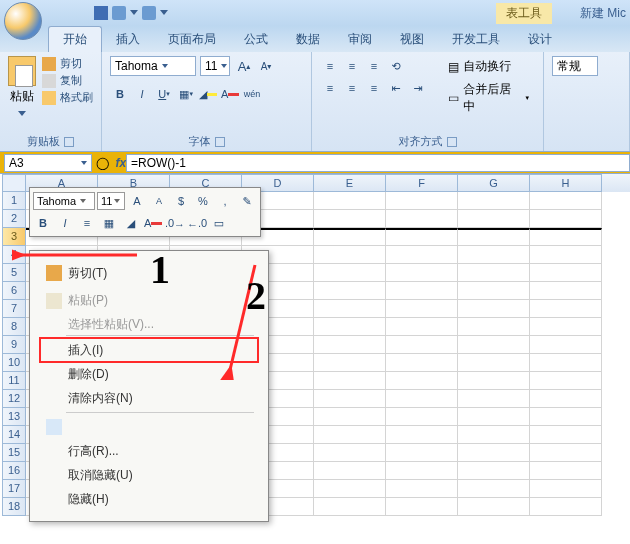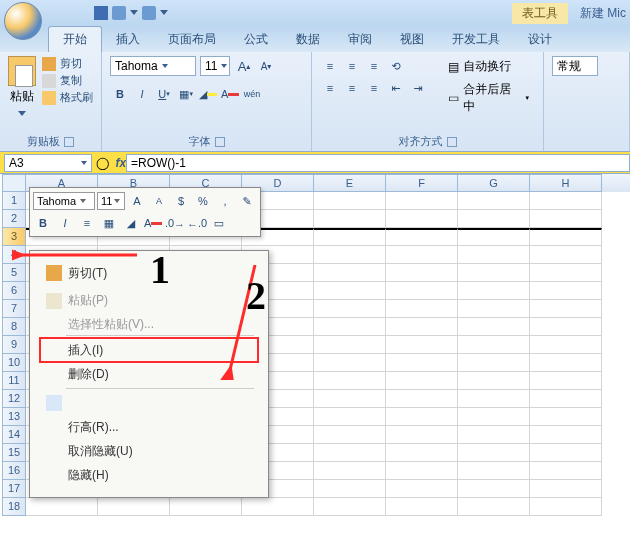--- a/index.html
+++ b/index.html
@@ -6,21 +6,21 @@
 body { width: 630px; height: 544px; background: #fff; overflow: hidden; position: relative; font-size: 12px; }
 
 
 .titlebar { height: 26px; background: linear-gradient(#cfe4f8, #bcd7f0); display: flex; align-items: center; padding: 2px 4px; }
 .office-btn { width: 38px; height: 38px; border-radius: 50%; background: radial-gradient(circle at 30% 30%, #fff, #f7c96b 40%, #5a8ac6 70%); border: 1px solid #6b8bb1; margin-right: 6px; position: relative; top: 8px; z-index: 10; }
 .qat { display: flex; gap: 4px; margin-left: 46px; }
 .qat-ico { width: 14px; height: 14px; background: #5a7db8; display: inline-block; }
 .qat-ico.save { background: #3f6db3; }
 .qat-ico.undo, .qat-ico.redo { background: #6b9bd1; border-radius: 2px; }
 .qat-dd { width: 8px; height: 8px; border-left: 4px solid transparent; border-right: 4px solid transparent; border-top: 5px solid #3a5f8f; display: inline-block; margin-top: 4px; }
-.titlebar-right { margin-left: auto; display: flex; gap: 12px; align-items: center; }
+.titlebar-right { margin-left: auto; display: flex; gap: 28px; align-items: center; }
 .context-tab { background: #f8e8a8; padding: 2px 10px; color: #6b5b1a; }
 .doc-name { color: #3a5f8f; }
 
 
 .tabs { height: 26px; background: linear-gradient(#bcd7f0, #d8e7f5); display: flex; align-items: flex-end; padding-left: 48px; }
 .tab { padding: 4px 14px; color: #2a4f7a; cursor: pointer; }
 .tab.active { background: #e8f0fa; border: 1px solid #8faccf; border-bottom: none; border-radius: 3px 3px 0 0; }
 
 
 .ribbon { height: 100px; background: linear-gradient(#e8f0fa, #d6e4f4); border-bottom: 1px solid #8faccf; display: flex; }
@@ -51,21 +51,21 @@
 .btn u { text-decoration: underline; }
 .color-bar { width: 16px; height: 3px; display: block; }
 .color-bar.red { background: #e83a3a; }
 .color-bar.yellow { background: #ffeb3b; }
 
 .align-grid { display: grid; grid-template-columns: repeat(5, 20px); gap: 2px; }
 .align-right { display: flex; flex-direction: column; gap: 2px; margin-left: 8px; }
 .wide-btn { display: flex; align-items: center; gap: 4px; padding: 2px 6px; }
 
 
-.formula-bar { height: 22px; background: #fde047; border-bottom: 1px solid #8faccf; display: flex; align-items: center; }
+.formula-bar { height: 22px; background: #eab308; border-bottom: 1px solid #8faccf; display: flex; align-items: center; }
 .name-box { width: 88px; height: 18px; background: #fff; border: 1px solid #8faccf; margin: 0 4px; display: flex; align-items: center; padding: 0 4px; justify-content: space-between; }
 .nb-dd { border-left: 3px solid transparent; border-right: 3px solid transparent; border-top: 4px solid #3a5f8f; }
 .fx-btn { width: 30px; display: flex; justify-content: center; gap: 6px; }
 .fx-ico { font-style: italic; font-weight: bold; color: #3a5f8f; }
 .formula-input { flex: 1; background: #fff; border: 1px solid #8faccf; height: 18px; padding: 0 4px; display: flex; align-items: center; }
 
 
 .mini-toolbar { position: absolute; left: 29px; top: 187px; background: #f8f8f5; border: 1px solid #888; box-shadow: 2px 2px 4px rgba(0,0,0,.2); z-index: 5; padding: 3px; }
 .mini-row { display: flex; gap: 2px; align-items: center; }
 .mini-combo { background: #fff; border: 1px solid #999; height: 18px; padding: 0 3px; display: flex; align-items: center; font-size: 11px; }
@@ -532,20 +532,23 @@
     </div>
   <div class="ctx-item disabled">
       <span>选择性粘贴(V)...</span>
     </div>
   <div class="ctx-sep"></div>
   <div class="ctx-item highlighted">
       <span>插入(I)</span>
     </div>
   <div class="ctx-item">
       <span>删除(D)</span>
+    </div>
+  <div class="ctx-item">
+      <span>清除内容(N)</span>
     </div>
   <div class="ctx-sep"></div>
   <div class="ctx-item">
       <span class="ctx-ico" style="background:#d8e8f8"></span>
     </div>
   <div class="ctx-item">
       <span>行高(R)...</span>
     </div>
   <div class="ctx-item">
       <span>取消隐藏(U)</span>

